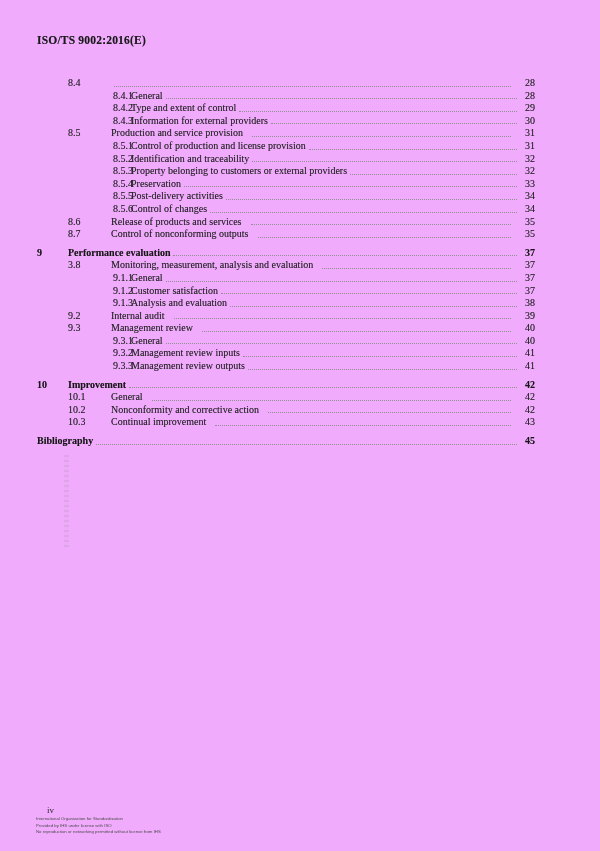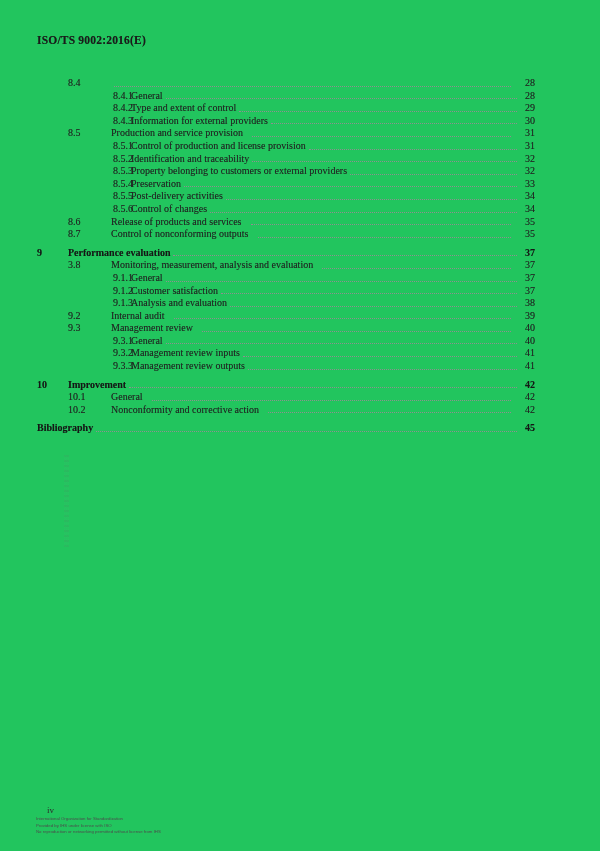--- a/index.html
+++ b/index.html
@@ -1,19 +1,19 @@
 <!DOCTYPE html>
 <html><head>
 <meta charset="utf-8">
 <style>
   html, body { margin:0; padding:0; background:#ffffff; }
   .page {
     position:relative;
     width:600px; height:851px;
-    background:#22c55e;
+    background:#f0abfc;
     font-family:"Liberation Serif","DejaVu Serif",serif;
     color:#242424;
     overflow:hidden;
   }
   .doc-header {
     position:absolute; left:37px; top:34px;
     font-size:11.5px; font-weight:bold; color:#1b1b1b;
     letter-spacing:0.2px;
     text-shadow:0 0 0.4px rgba(0,0,0,0.45);
   }
@@ -216,20 +216,26 @@
         <span class="title">General</span>
         <span class="leader"></span>
         <span class="pg">42</span>
       </div>
       <div class="row lvl2">
         <span class="num">10.2</span>
         <span class="title">Nonconformity and corrective action</span>
         <span class="leader"></span>
         <span class="pg">42</span>
       </div>
+      <div class="row lvl2">
+        <span class="num">10.3</span>
+        <span class="title">Continual improvement</span>
+        <span class="leader"></span>
+        <span class="pg">43</span>
+      </div>
       <div class="row lvl1 bold gap">
         <span class="title">Bibliography</span>
         <span class="leader"></span>
         <span class="pg">45</span>
       </div>
     </div>
 
   <div class="scan-artifact"></div>
 
   <div class="roman-page-num">iv</div>

